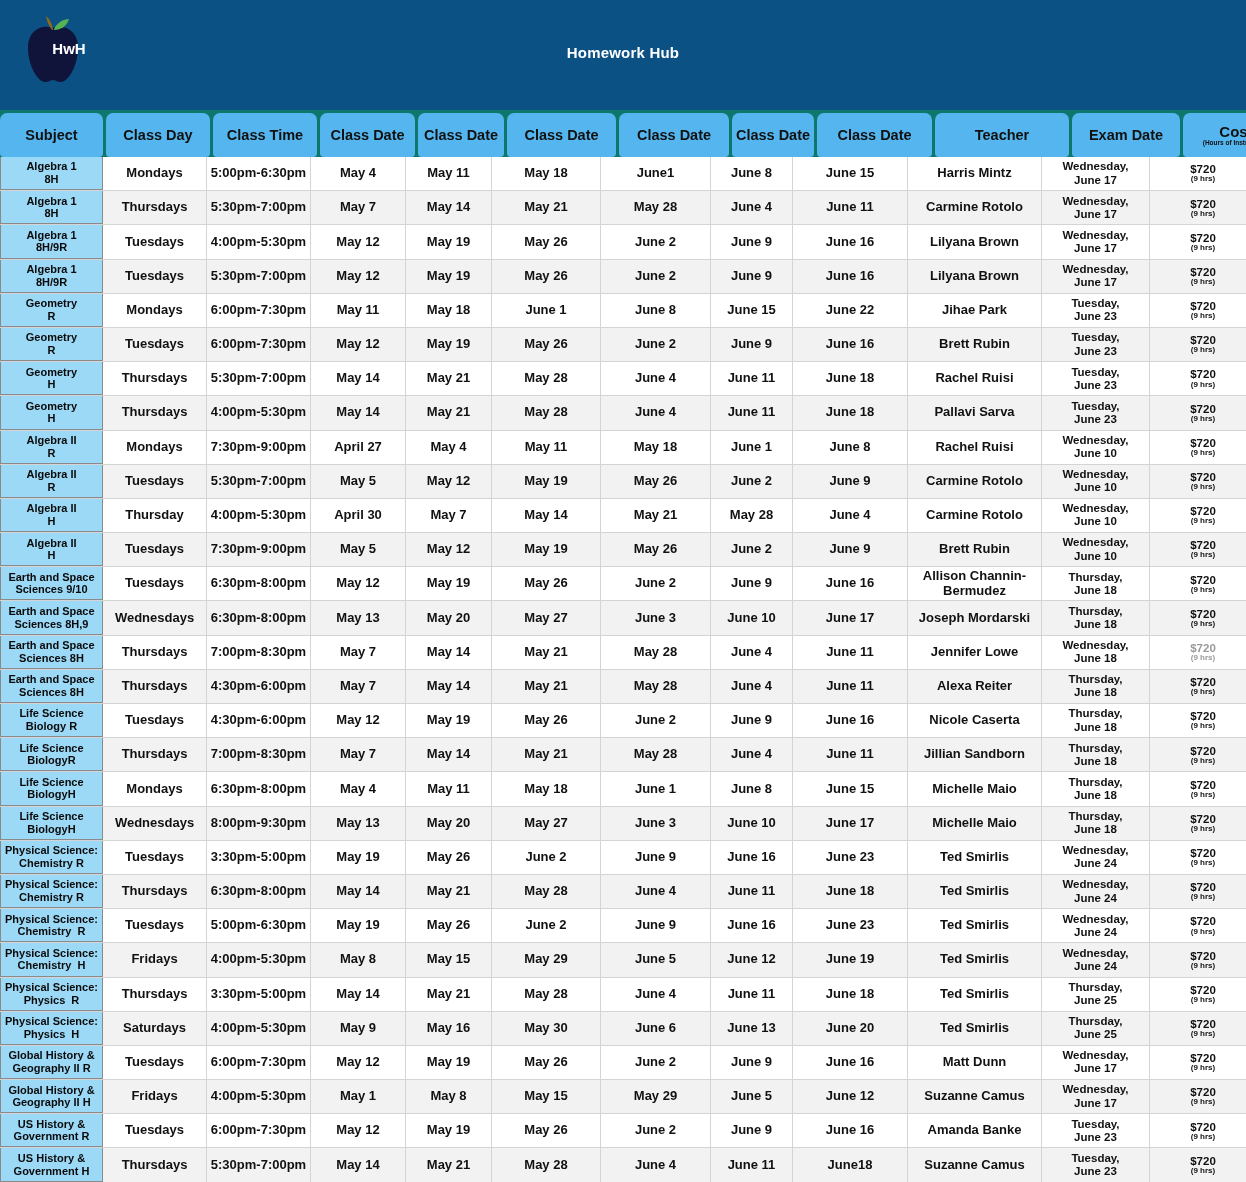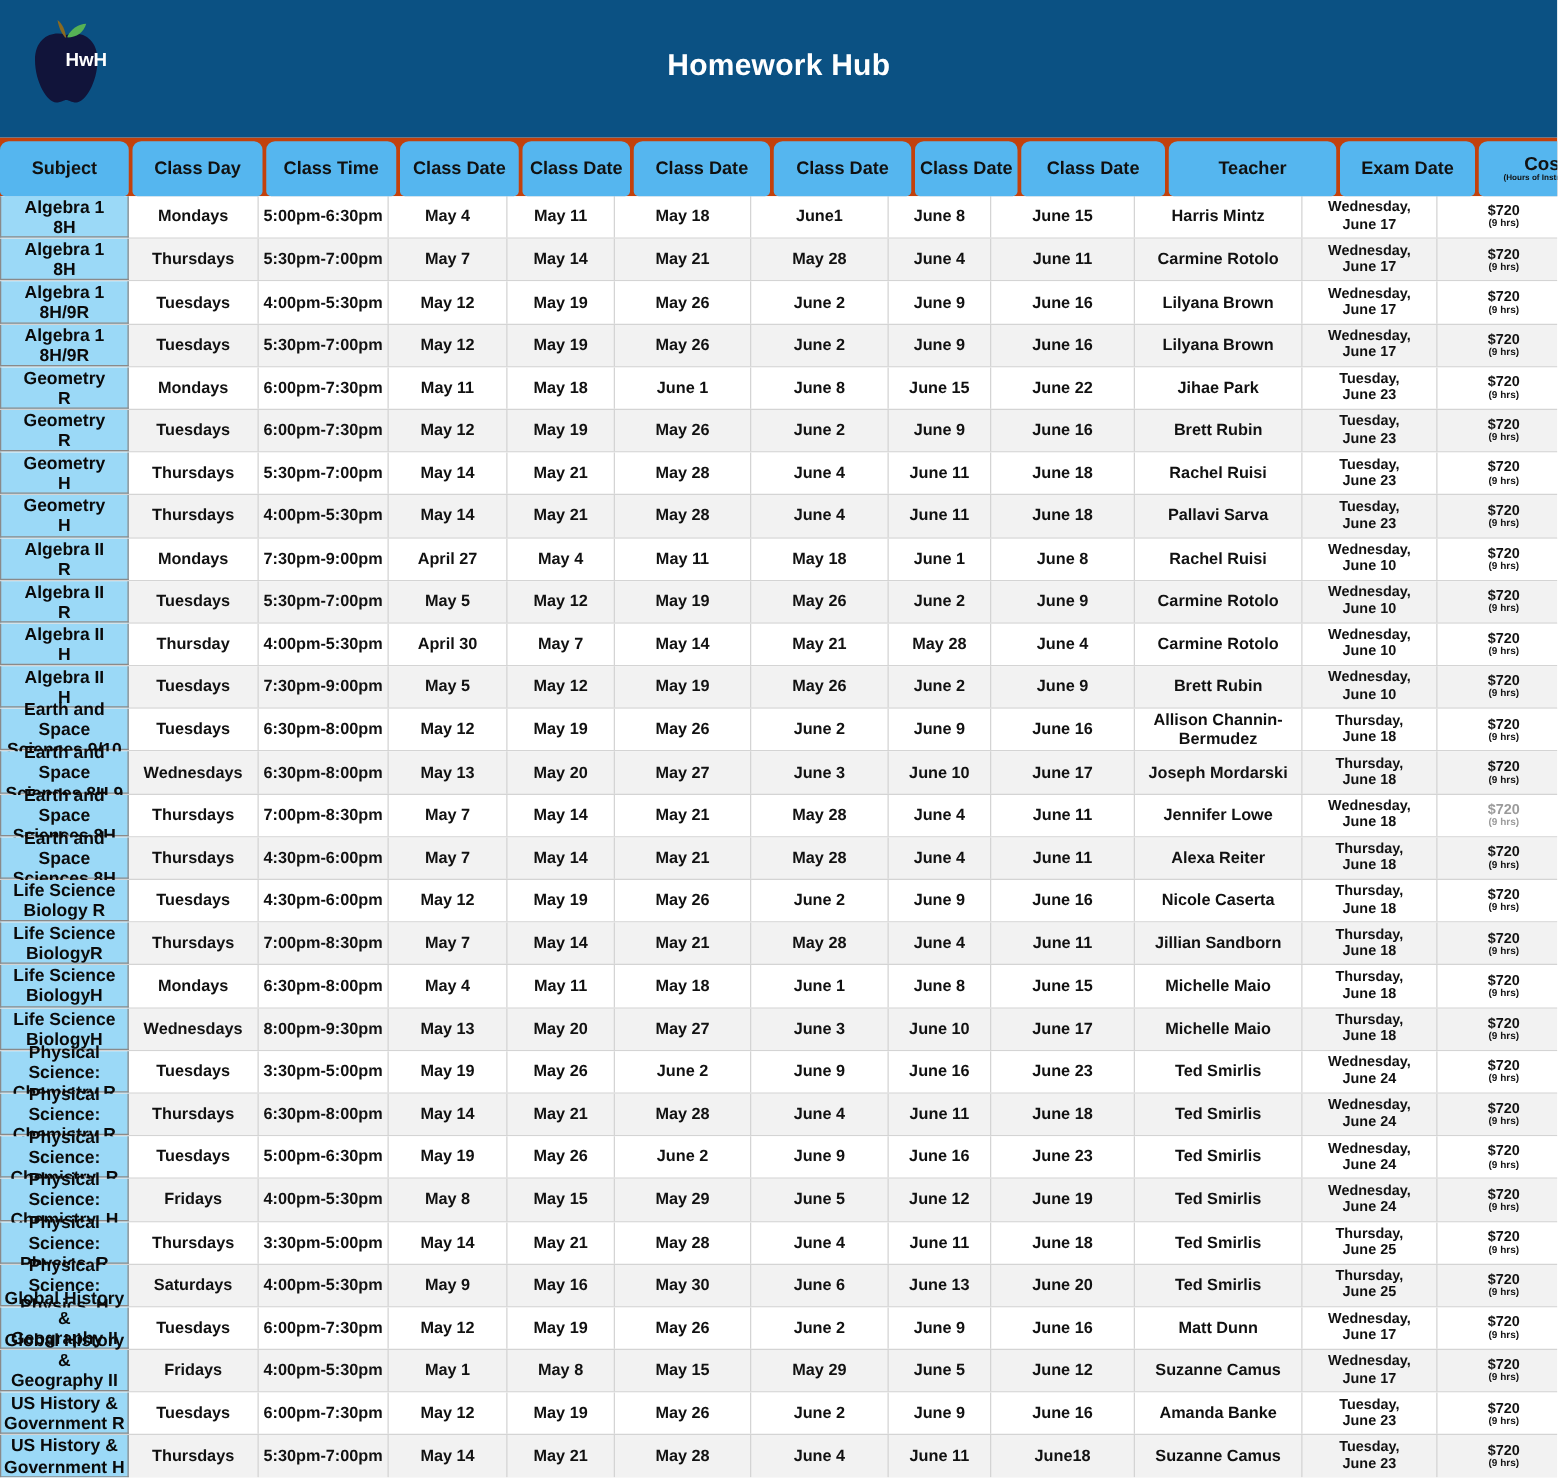--- a/index.html
+++ b/index.html
@@ -33,21 +33,21 @@
     height: 72px;
   }
   .logo svg { display: block; }
   .banner-text {
     text-align: center;
     line-height: 1.12;
     margin-top: -4px;
   }
   .b-line1 {
     color: #ffffff;
-    font-size: 24px;
+    font-size: 15px;
     font-weight: bold;
     letter-spacing: .2px;
   }
   .b-line2 {
     color: #ffd400;
     font-size: 22px;
     font-weight: bold;
     letter-spacing: .1px;
     margin-top: 1px;
   }
@@ -56,21 +56,21 @@
     font-size: 13.5px;
     font-weight: bold;
     margin-top: 2px;
   }
 
   
   .head-row {
     display: flex;
     height: 47px;
     padding: 3px 0 0 0;
-    background: #c2410c;
+    background: #0f766e;
     align-items: stretch;
   }
   .hcell {
     background: #55b6ef;
     border-radius: 7px 7px 4px 4px;
     margin-right: 3px;
     display: flex;
     align-items: center;
     justify-content: center;
     text-align: center;
@@ -112,21 +112,21 @@
     flex-shrink: 0;
     padding: 0 2px;
     line-height: 1.15;
     white-space: pre-wrap;
   }
   .cell.subject {
     background: #9bd9f7;
     border-right: 1px solid #8a8a8a;
     border-bottom: 1px solid #8a8a8a;
     border-left: 1px solid #8a8a8a;
-    font-size: 14px;
+    font-size: 11px;
     color: #0a0a0a;
   }
   .cell.last { border-right: none; }
   .cell.exam { font-size: 11.5px; }
   .cell.cost-cell {
     flex-direction: column;
     justify-content: center;
     line-height: 1.05;
   }
   .c-amt { font-size: 11.5px; font-weight: bold; }

